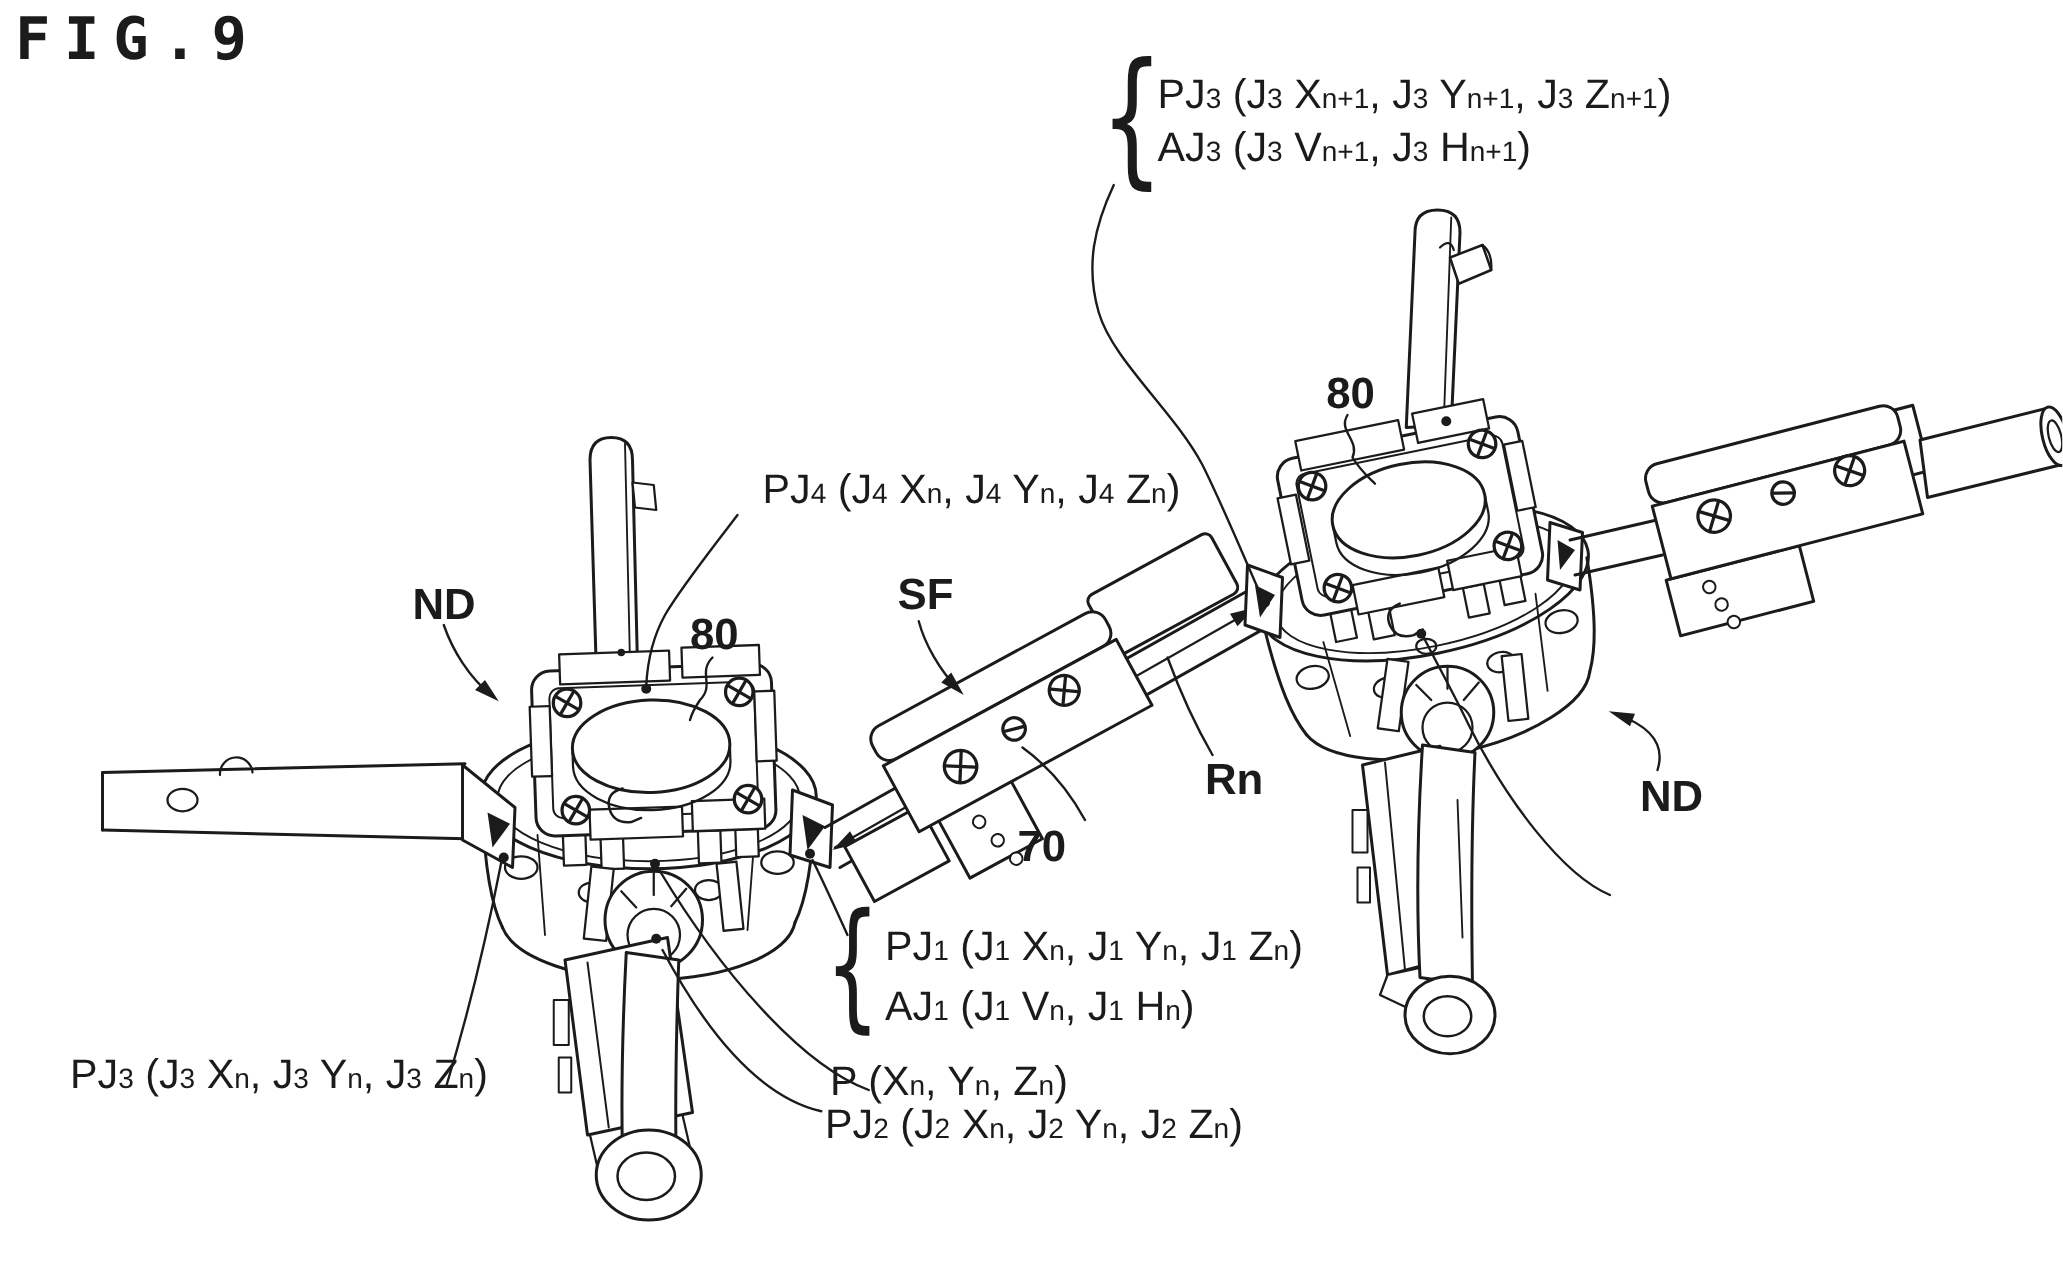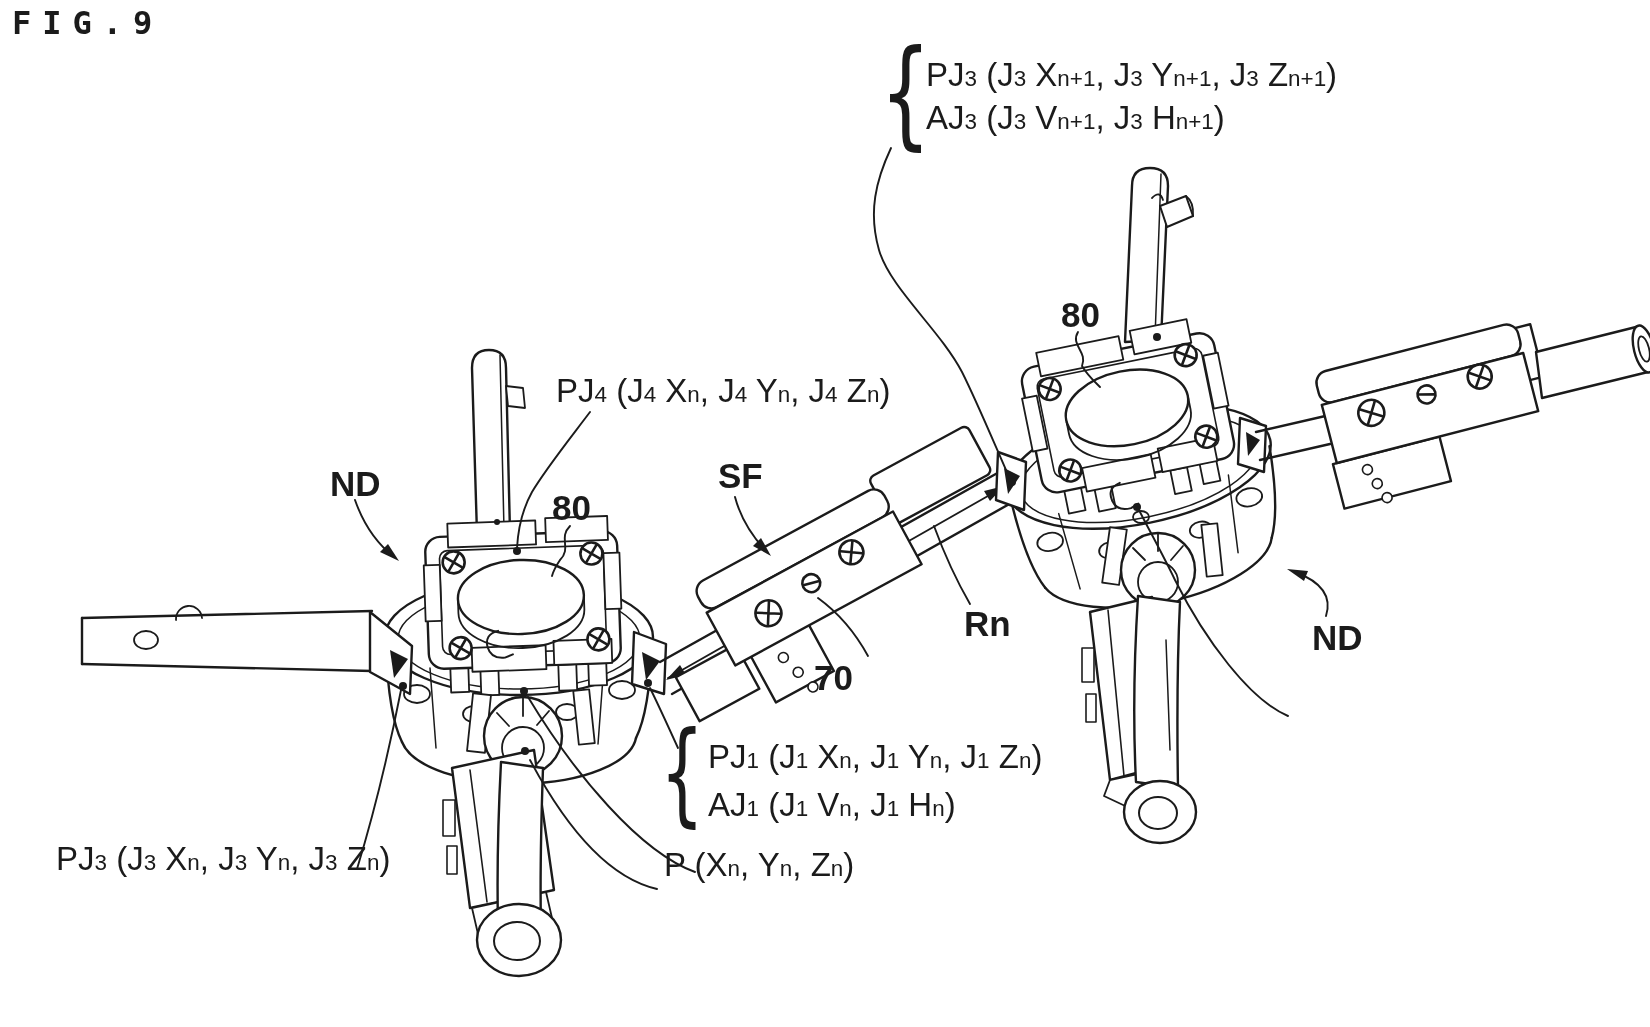--- a/index.html
+++ b/index.html
@@ -4,21 +4,21 @@
 <style>
   :root { --ink:#1b1b1b; --bg:#ffffff; }
   html,body { margin:0; padding:0; background:var(--bg); }
   .stage { position:relative; width:1650px; height:1027px; background:var(--bg);
            overflow:hidden; font-family:"Liberation Sans","DejaVu Sans",sans-serif; color:var(--ink); }
   svg.fig { position:absolute; left:0; top:0; }
   .lbl { position:absolute; white-space:nowrap; font-size:33px; line-height:1.15; color:var(--ink); }
   .big { font-size:35px;font-weight:bold; }
   .sb  { font-size:.68em; }
   .figtitle { position:absolute; left:12px; top:4px; font-family:"DejaVu Sans Mono","Liberation Mono",monospace;
-              font-size:32px; font-weight:600; letter-spacing:11px; }
+              font-size:47px; font-weight:600; letter-spacing:11px; }
   .brace { position:absolute; font-family:"DejaVu Sans",sans-serif; font-weight:400; line-height:1;
            transform-origin:left top; }
   .brace-top { left:880px; top:34px; font-size:118px; transform:scaleX(.68); }
   .brace-pj1 { left:660px; top:716px; font-size:112px; transform:scaleX(.62); }
 </style>
 </head>
 <body>
 
 <div class="stage">
 
@@ -278,28 +278,29 @@
   </g>
 </svg>
 
 <div class="figtitle">FIG.9</div>
 
 <div class="brace brace-top">{</div>
 <div class="lbl" style="left:926px;top:56px">PJ<span class="sb">3</span> (J<span class="sb">3</span> X<span class="sb">n+1</span>, J<span class="sb">3</span> Y<span class="sb">n+1</span>, J<span class="sb">3</span> Z<span class="sb">n+1</span>)</div>
 <div class="lbl" style="left:926px;top:99px">AJ<span class="sb">3</span> (J<span class="sb">3</span> V<span class="sb">n+1</span>, J<span class="sb">3</span> H<span class="sb">n+1</span>)</div>
 
 <div class="lbl big" style="left:1061px;top:295px">80</div>
-<div class="lbl" style="left:556px;top:372px">PJ<span class="sb">4</span> (J<span class="sb">4</span> X<span class="sb">n</span>, J<span class="sb">4</span> Y<span class="sb">n</span>, J<span class="sb">4</span> Z<span class="sb">n</span>)</div>
+<div class="lbl" style="left:610px;top:372px">PJ<span class="sb">4</span> (J<span class="sb">4</span> X<span class="sb">n</span>, J<span class="sb">4</span> Y<span class="sb">n</span>, J<span class="sb">4</span> Z<span class="sb">n</span>)</div>
 <div class="lbl big" style="left:330px;top:464px">ND</div>
 <div class="lbl big" style="left:552px;top:488px">80</div>
 <div class="lbl big" style="left:718px;top:456px">SF</div>
 <div class="lbl big" style="left:964px;top:604px">Rn</div>
 <div class="lbl big" style="left:814px;top:658px">70</div>
 <div class="lbl big" style="left:1312px;top:618px">ND</div>
 
 <div class="brace brace-pj1">{</div>
 <div class="lbl" style="left:708px;top:738px">PJ<span class="sb">1</span> (J<span class="sb">1</span> X<span class="sb">n</span>, J<span class="sb">1</span> Y<span class="sb">n</span>, J<span class="sb">1</span> Z<span class="sb">n</span>)</div>
 <div class="lbl" style="left:708px;top:786px">AJ<span class="sb">1</span> (J<span class="sb">1</span> V<span class="sb">n</span>, J<span class="sb">1</span> H<span class="sb">n</span>)</div>
 
 <div class="lbl" style="left:664px;top:846px">P (X<span class="sb">n</span>, Y<span class="sb">n</span>, Z<span class="sb">n</span>)</div>
+<div class="lbl" style="left:660px;top:880px">PJ<span class="sb">2</span> (J<span class="sb">2</span> X<span class="sb">n</span>, J<span class="sb">2</span> Y<span class="sb">n</span>, J<span class="sb">2</span> Z<span class="sb">n</span>)</div>
 <div class="lbl" style="left:56px;top:840px">PJ<span class="sb">3</span> (J<span class="sb">3</span> X<span class="sb">n</span>, J<span class="sb">3</span> Y<span class="sb">n</span>, J<span class="sb">3</span> Z<span class="sb">n</span>)</div>
 
 </div>
 
 </body></html>

